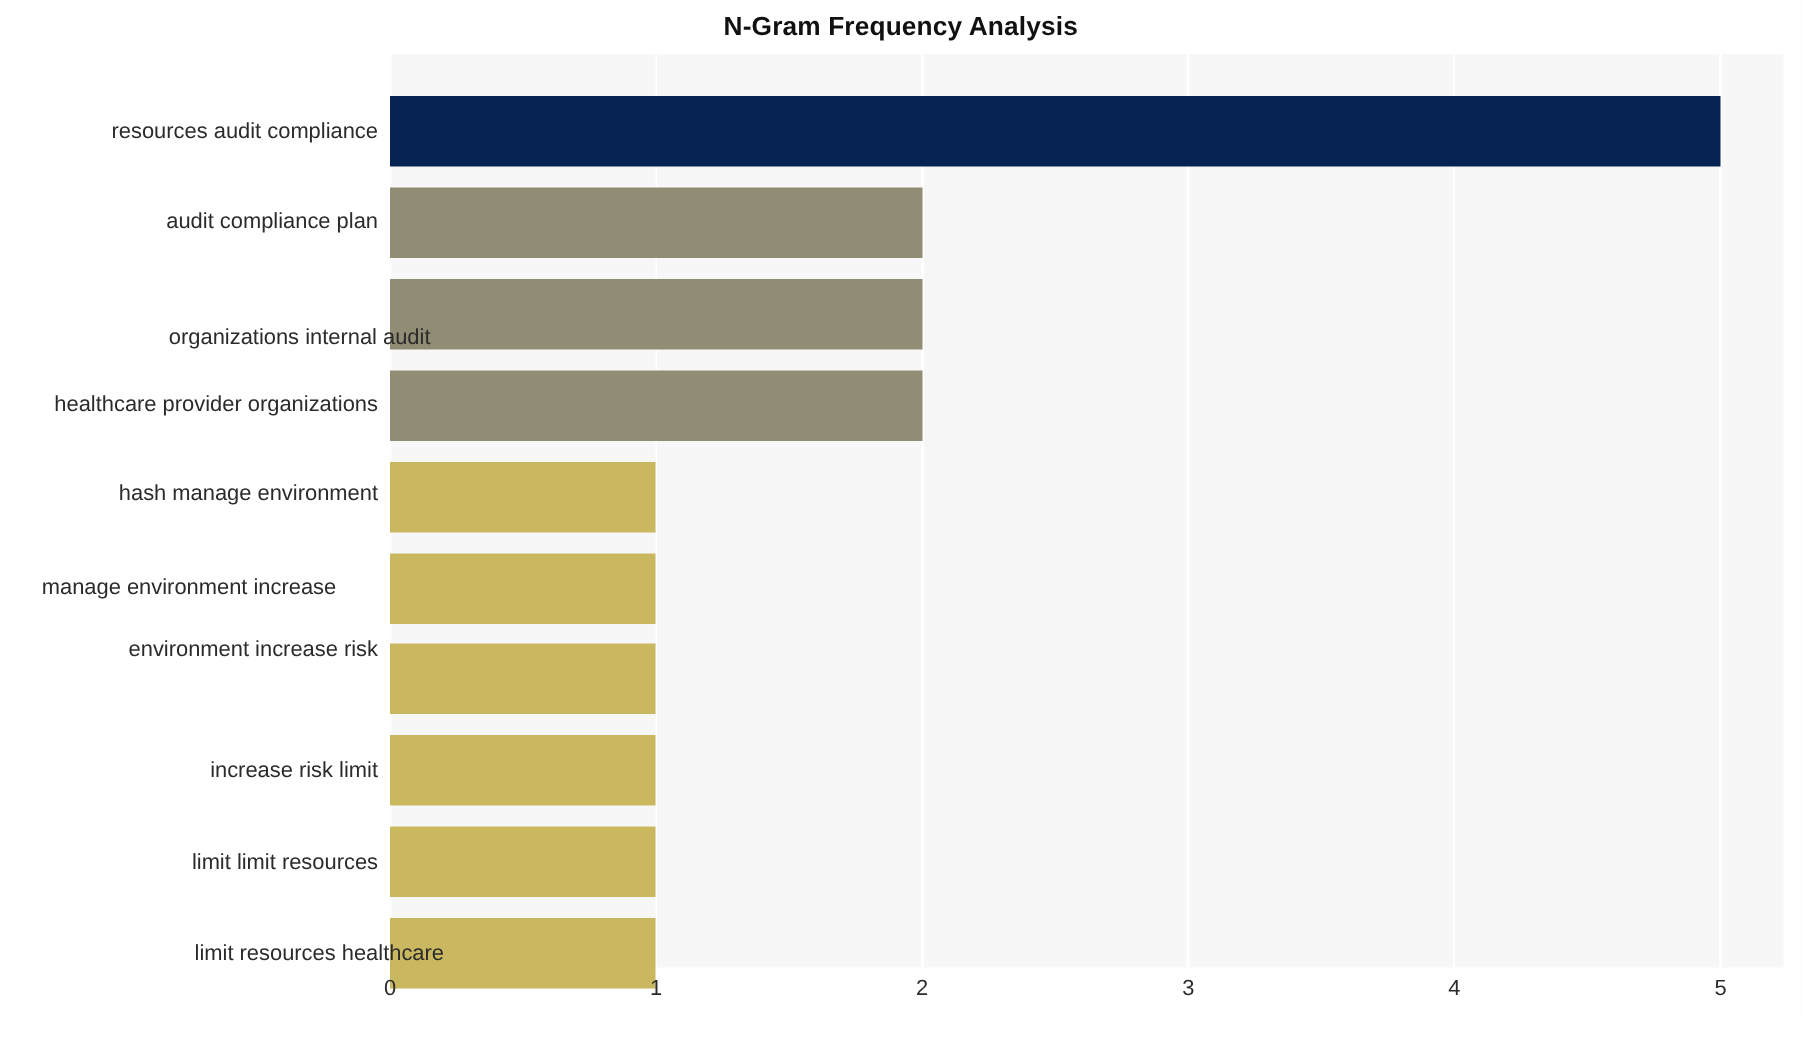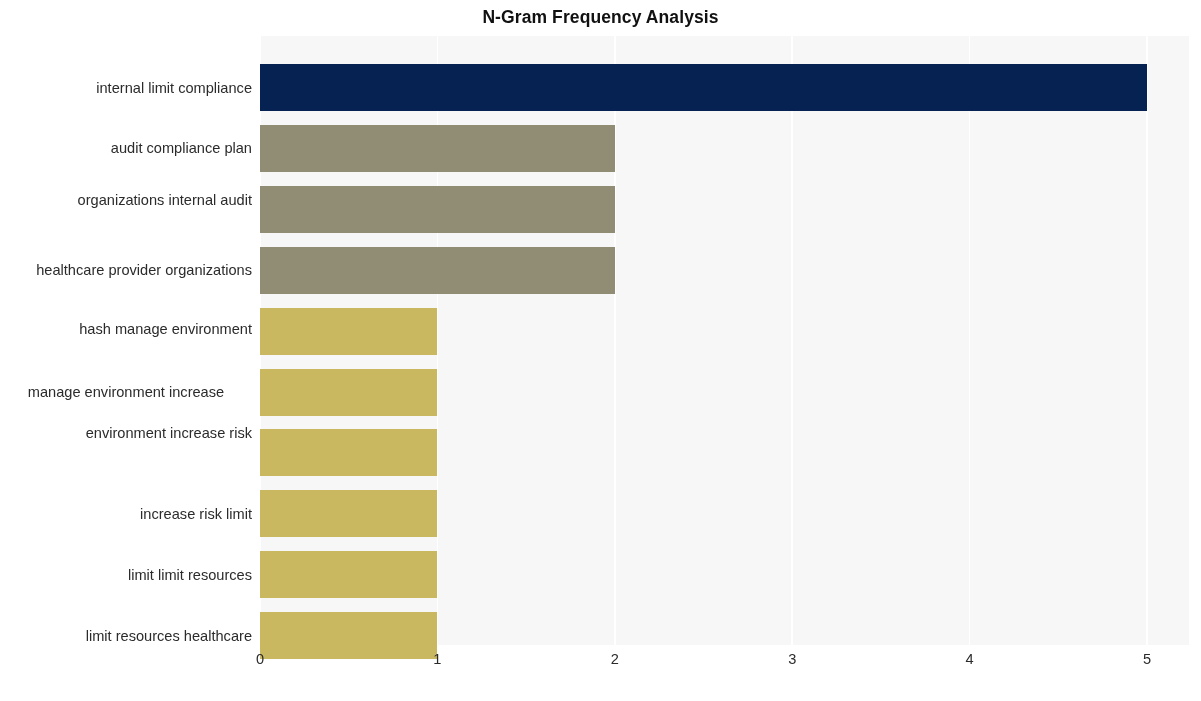--- a/index.html
+++ b/index.html
@@ -105,30 +105,30 @@
         <div class="bar" title="hash manage environment: 1" style="left: 0px; width: 177.4px; top: 271.6px; background: rgb(201, 184, 96);"></div>
         <div class="bar" title="manage environment increase: 1" style="left: 0px; width: 177.4px; top: 332.5px; background: rgb(201, 184, 96);"></div>
         <div class="bar" title="environment increase risk: 1" style="left: 0px; width: 177.4px; top: 393.4px; background: rgb(201, 184, 96);"></div>
         <div class="bar" title="increase risk limit: 1" style="left: 0px; width: 177.4px; top: 454.3px; background: rgb(201, 184, 96);"></div>
         <div class="bar" title="risk limit resources: 1" style="left: 0px; width: 177.4px; top: 515.2px; background: rgb(201, 184, 96);"></div>
         <div class="bar" title="limit resources healthcare: 1" style="left: 0px; width: 177.4px; top: 576.1px; background: rgb(201, 184, 96);"></div>
       </div>
   </div>
 
   <div id="ytick-labels">
-      <div class="ytick-wrap" style="top: 78.5px;">internal limit compliance</div>
+      <div class="ytick-wrap" style="top: 78.5px;">resources audit compliance</div>
       <div class="ytick-wrap" style="top: 139.4px;">audit compliance plan</div>
-      <div class="ytick-wrap" style="top: 191px;">organizations internal audit</div>
+      <div class="ytick-wrap" style="top: 216px; padding-left: 35px;">organizations internal audit</div>
       <div class="ytick-wrap" style="top: 261.2px;">healthcare provider organizations</div>
       <div class="ytick-wrap" style="top: 320px;">hash manage environment</div>
       <div class="ytick-wrap" style="top: 383px; text-align: center;">manage environment increase</div>
       <div class="ytick-wrap" style="top: 424px;">environment increase risk</div>
       <div class="ytick-wrap" style="top: 504.8px;">increase risk limit</div>
       <div class="ytick-wrap" style="top: 565.7px;">limit limit resources</div>
-      <div class="ytick-wrap" style="top: 626.6px;">limit resources healthcare</div>
+      <div class="ytick-wrap" style="top: 626.6px; padding-left: 44px;">limit resources healthcare</div>
     </div>
   <div id="xtick-labels">
       <div class="xtick-wrap" style="left: 230px;">0</div>
       <div class="xtick-wrap" style="left: 407.4px;">1</div>
       <div class="xtick-wrap" style="left: 584.8px;">2</div>
       <div class="xtick-wrap" style="left: 762.2px;">3</div>
       <div class="xtick-wrap" style="left: 939.6px;">4</div>
       <div class="xtick-wrap" style="left: 1117px;">5</div>
     </div>
 

